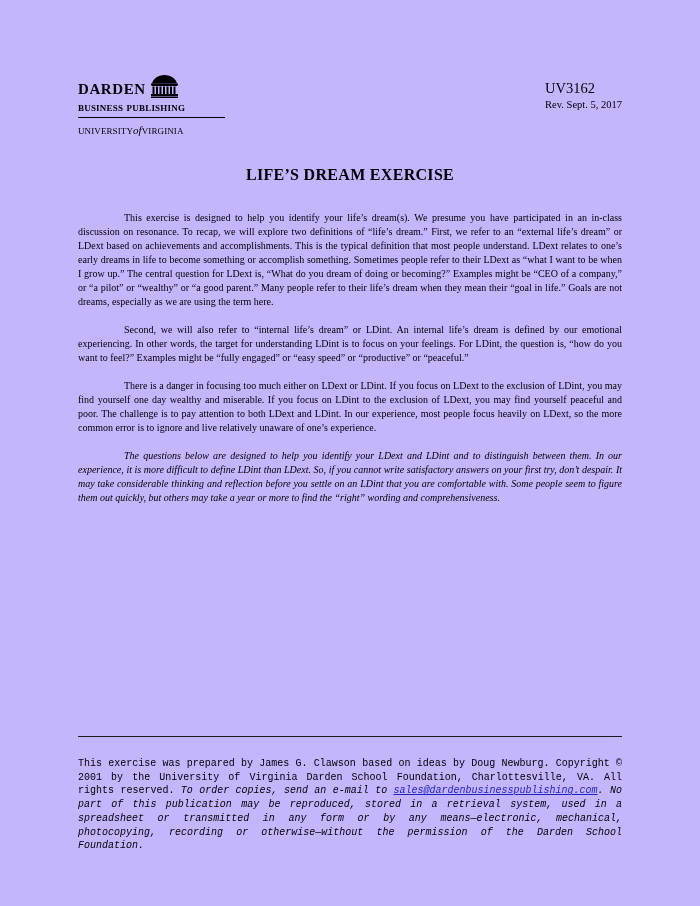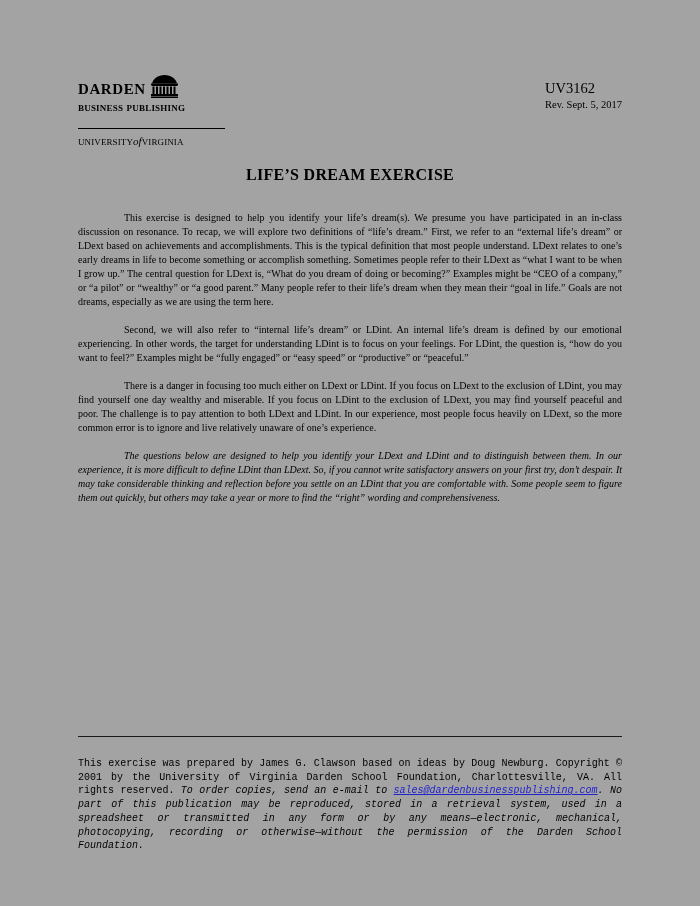--- a/index.html
+++ b/index.html
@@ -13,21 +13,21 @@
     font-family: "Liberation Serif", "DejaVu Serif", serif;
     color: #000000;
     position: relative;
     overflow: hidden;
   }
   .page {
     position: absolute;
     top: 0; left: 0;
     width: 700px;
     height: 906px;
-    background: #a3a3a3;
+    background: #c4b5fd;
   }
 
   
   .header {
     position: absolute;
     top: 74px;
     left: 78px;
     width: 544px;
     height: 70px;
   }
@@ -62,21 +62,21 @@
     display: block;
   }
   .logo-row2 {
     font-weight: bold;
     font-size: 13px;
     line-height: 15px;
     letter-spacing: 0.2px;
     font-variant: small-caps;
     text-transform: lowercase;
     margin-top: 1px;
-    padding-bottom: 14px;
+    padding-bottom: 3px;
     border-bottom: 1.6px solid #000;
     width: 147px;
     box-sizing: border-box;
   }
   .logo-row3 {
     font-weight: normal;
     font-size: 13.5px;
     line-height: 20px;
     letter-spacing: 0.1px;
     font-variant: small-caps;

